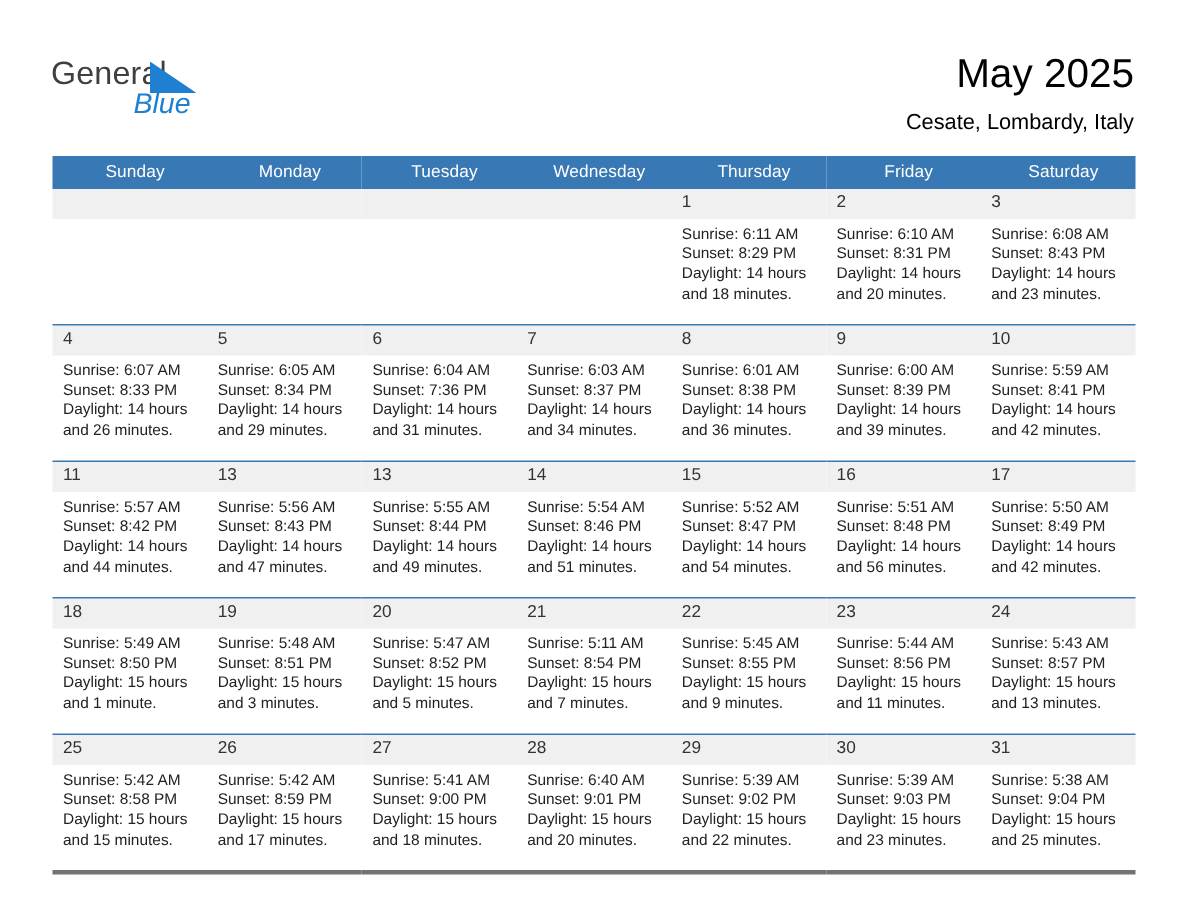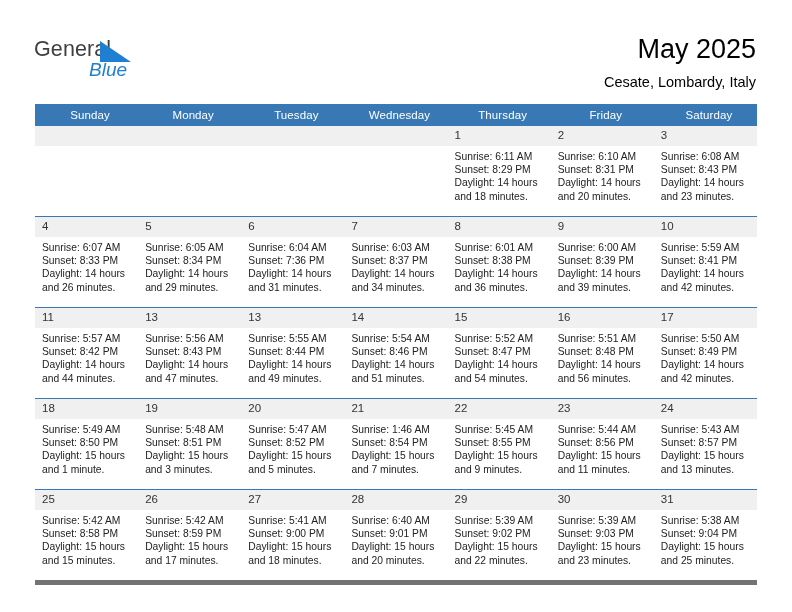--- a/index.html
+++ b/index.html
@@ -107,21 +107,21 @@
     letter-spacing: 0.1px;
   }
 
   .calendar tbody tr.wk {
     border-top: 1.6px solid #3878b4;
   }
   .calendar tbody tr.wk:first-child {
     border-top: none;
   }
   .calendar tbody tr.last-line td {
-    border-bottom: 5px solid #737373;
+    border-bottom: 3px solid #737373;
   }
 
   .calendar td.cell {
     vertical-align: top;
     padding: 0;
     height: 90px;
     background: #ffffff;
   }
   .cell-inner {
     height: 90px;
@@ -434,21 +434,21 @@
                 <div>Sunset: 8:52 PM</div>
                 <div>Daylight: 15 hours</div>
                 <div>and 5 minutes.</div>
               </div>
             </div>
           </td>
           <td class="cell">
             <div class="cell-inner">
               <div class="daynum">21</div>
               <div class="details">
-                <div>Sunrise: 1:46 AM</div>
+                <div>Sunrise: 5:11 AM</div>
                 <div>Sunset: 8:54 PM</div>
                 <div>Daylight: 15 hours</div>
                 <div>and 7 minutes.</div>
               </div>
             </div>
           </td>
           <td class="cell">
             <div class="cell-inner">
               <div class="daynum">22</div>
               <div class="details">

